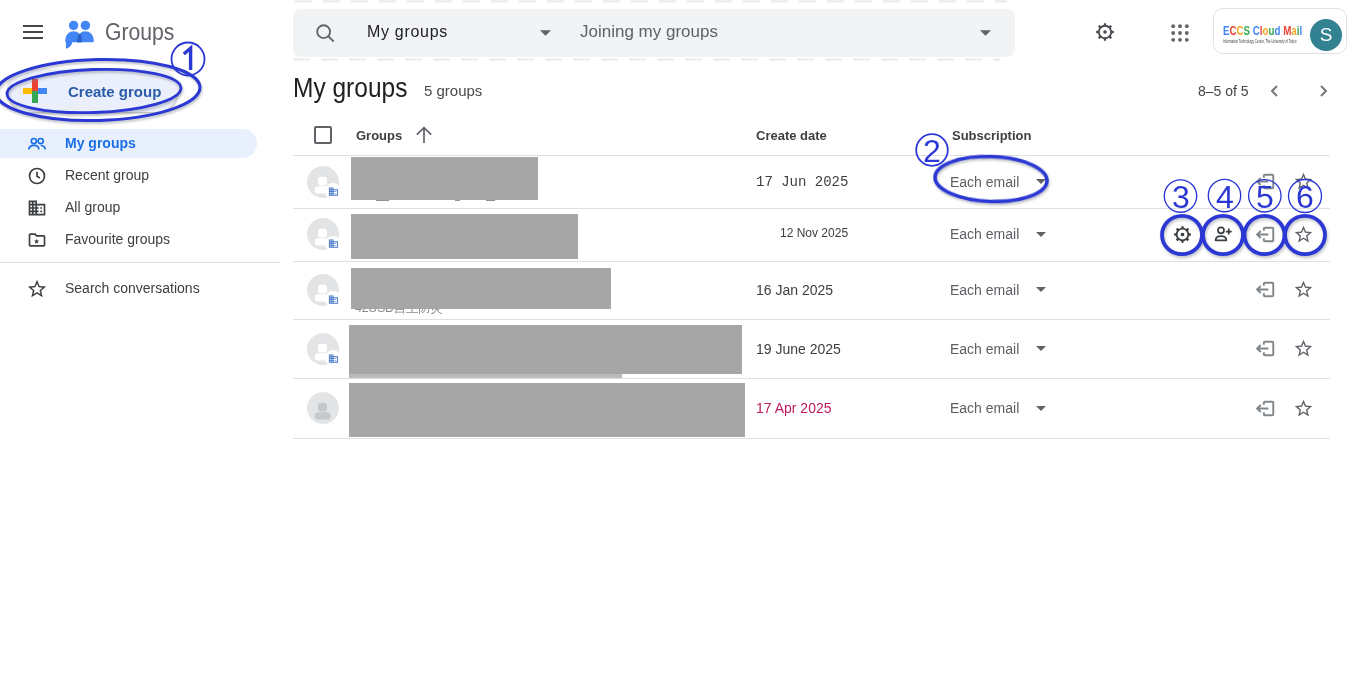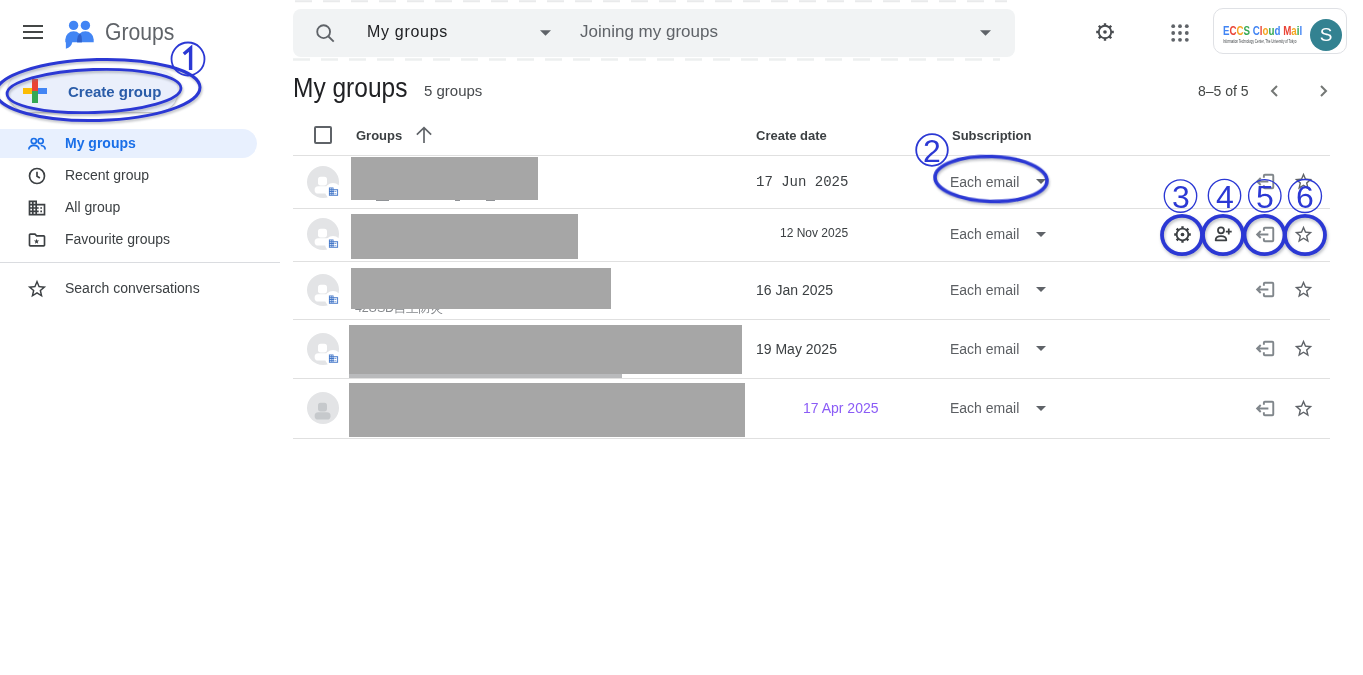--- a/index.html
+++ b/index.html
@@ -266,21 +266,21 @@
         <rect x="7.6" y="20.2" width="16" height="7.4" rx="3.7" fill="#fff"></rect>
       </svg></div>
     <div class="abs" style="left: 0px; top: 0px;">
       <div class="abs" style="left:325px;top:350px;width:16px;height:16px;border-radius:50%;background:#fff;"></div>
       <svg class="abs" style="left:327.5px;top:352.5px;" width="11" height="11" viewBox="0 0 24 24" fill="#4377c9">
         <path d="M12 7V3H2v18h20V7H12zM6 19H4v-2h2v2zm0-4H4v-2h2v2zm0-4H4V9h2v2zm0-4H4V5h2v2zm4 12H8v-2h2v2zm0-4H8v-2h2v2zm0-4H8V9h2v2zm0-4H8V5h2v2zm10 12h-8v-2h2v-2h-2v-2h2v-2h-2V9h8v10zm-2-8h-2v2h2v-2zm0 4h-2v2h2v-2z"></path>
       </svg>
     </div>
     <div class="abs" style="left: 349px; top: 374px; width: 273px; height: 4px; background: rgb(185, 186, 188);"></div>
     <div class="abs" style="left: 349px; top: 325px; width: 393px; height: 49px; background: rgb(166, 166, 166);"></div>
-    <div class="abs" style="left: 756px; top: 340.5px; font-size: 14px; color: rgb(60, 64, 67);">19 May 2025</div>
+    <div class="abs" style="left: 756px; top: 340.5px; font-size: 14px; color: rgb(60, 64, 67);">19 June 2025</div>
     <div class="abs" style="left: 950px; top: 340.5px; font-size: 14px; color: rgb(92, 95, 99);">Each email</div>
     <div class="abs" style="left: 0px; top: 0px;">
       <svg class="abs" style="left:1035.5px;top:346px;" width="10" height="5" viewBox="0 0 10 5">
         <path d="M0 0 h10 l-5 5z" fill="#5f6368"></path>
       </svg>
     </div>
     <div class="abs" style="left: 0px; top: 0px;">
       <svg class="abs" style="left:1253.5px;top:337px;" width="23" height="23" viewBox="0 0 24 24" fill="none" stroke="#80868b" stroke-width="2">
         <path d="M10.3 8 V5.9 a1 1 0 0 1 1-1 h7.8 a1 1 0 0 1 1 1 v12.2 a1 1 0 0 1-1 1 h-7.8 a1 1 0 0 1-1-1 V16"></path>
         <path d="M15 12 H3.4 M7 8.4 L3.3 12 l3.7 3.6"></path>
@@ -291,21 +291,21 @@
         <path d="M22 9.24l-7.19-.62L12 2 9.19 8.63 2 9.24l5.46 4.73L5.82 21 12 17.27 18.18 21l-1.63-7.03L22 9.24zM12 15.4l-3.76 2.27 1-4.28-3.32-2.88 4.38-.38L12 6.1l1.71 4.04 4.38.38-3.32 2.88 1 4.28L12 15.4z"></path>
       </svg>
     </div>
     <div class="abs" style="left: 293px; top: 438px; width: 1037px; height: 1px; background: rgb(224, 224, 224);"></div>
     <div class="abs" style="left: 307px; top: 392px; width: 32px; height: 32px; border-radius: 50%; background: rgb(227, 228, 230);"></div>
     <div class="abs" style="left: 307px; top: 392px; width: 32px; height: 32px;"><svg width="32" height="32" viewBox="0 0 32 32">
         <rect x="11" y="10.8" width="9" height="8.6" rx="2.6" fill="#c6c9cc"></rect>
         <rect x="7.6" y="20.2" width="16" height="7.4" rx="3.7" fill="#c6c9cc"></rect>
       </svg></div>
     <div class="abs" style="left: 349px; top: 383px; width: 396px; height: 54px; background: rgb(166, 166, 166);"></div>
-    <div class="abs" style="left: 756px; top: 400px; font-size: 14px; color: #8b5cf6; margin-left: 47px;">17 Apr 2025</div>
+    <div class="abs" style="left: 756px; top: 400px; font-size: 14px; color: #be185d;">17 Apr 2025</div>
     <div class="abs" style="left: 950px; top: 400px; font-size: 14px; color: rgb(92, 95, 99);">Each email</div>
     <div class="abs" style="left: 0px; top: 0px;">
       <svg class="abs" style="left:1035.5px;top:405.5px;" width="10" height="5" viewBox="0 0 10 5">
         <path d="M0 0 h10 l-5 5z" fill="#5f6368"></path>
       </svg>
     </div>
     <div class="abs" style="left: 0px; top: 0px;">
       <svg class="abs" style="left:1253.5px;top:396.5px;" width="23" height="23" viewBox="0 0 24 24" fill="none" stroke="#80868b" stroke-width="2">
         <path d="M10.3 8 V5.9 a1 1 0 0 1 1-1 h7.8 a1 1 0 0 1 1 1 v12.2 a1 1 0 0 1-1 1 h-7.8 a1 1 0 0 1-1-1 V16"></path>
         <path d="M15 12 H3.4 M7 8.4 L3.3 12 l3.7 3.6"></path>

